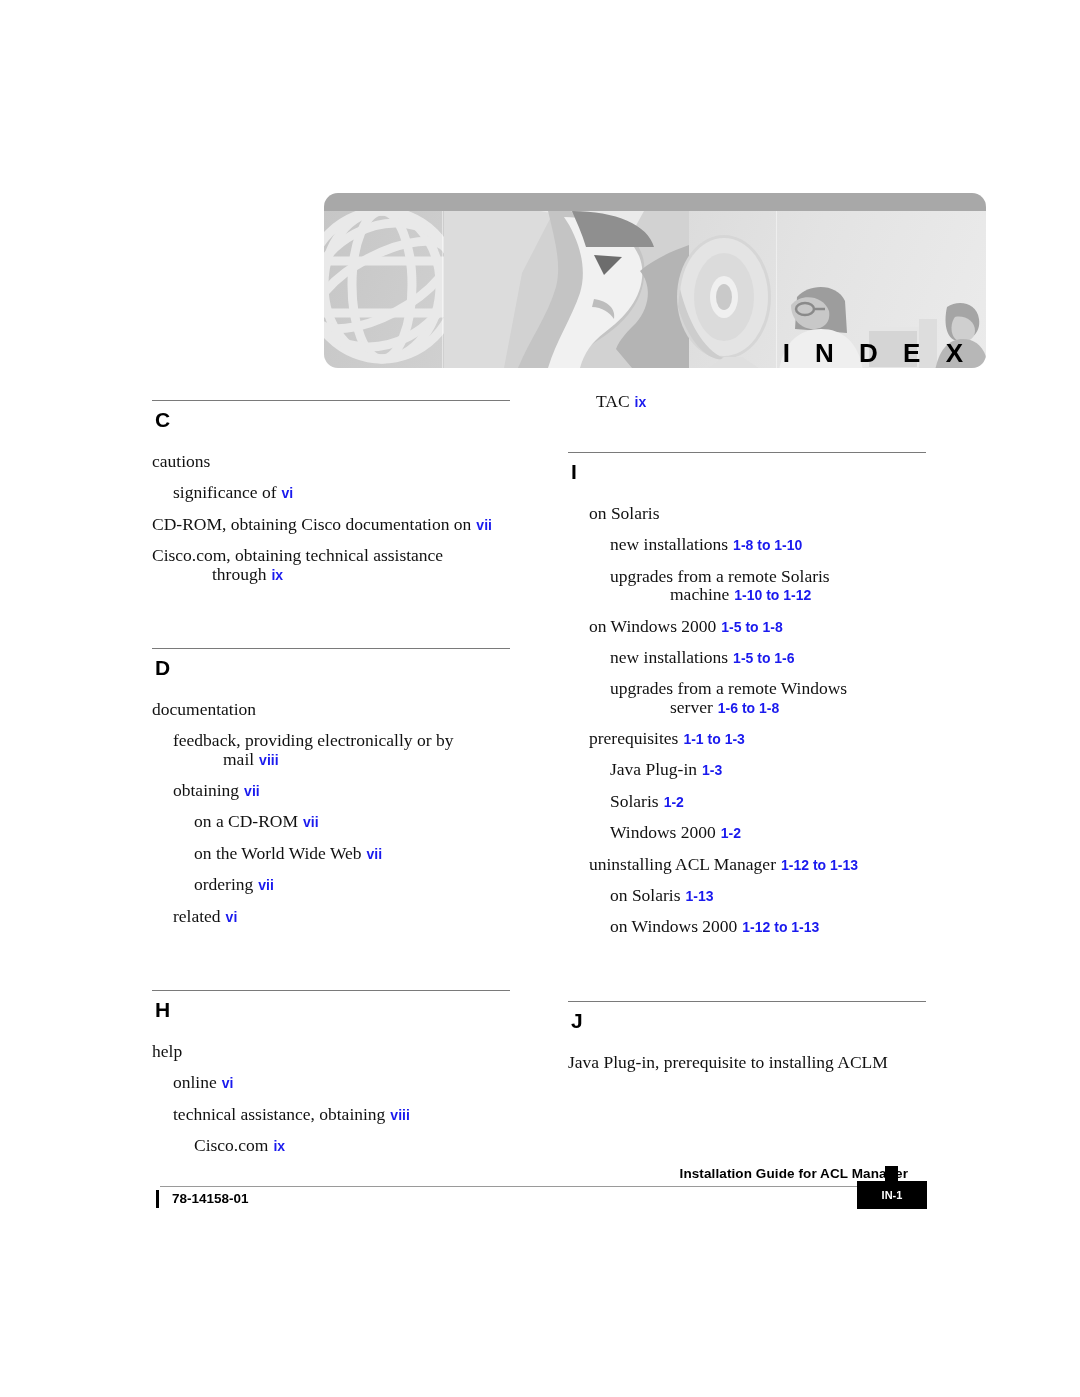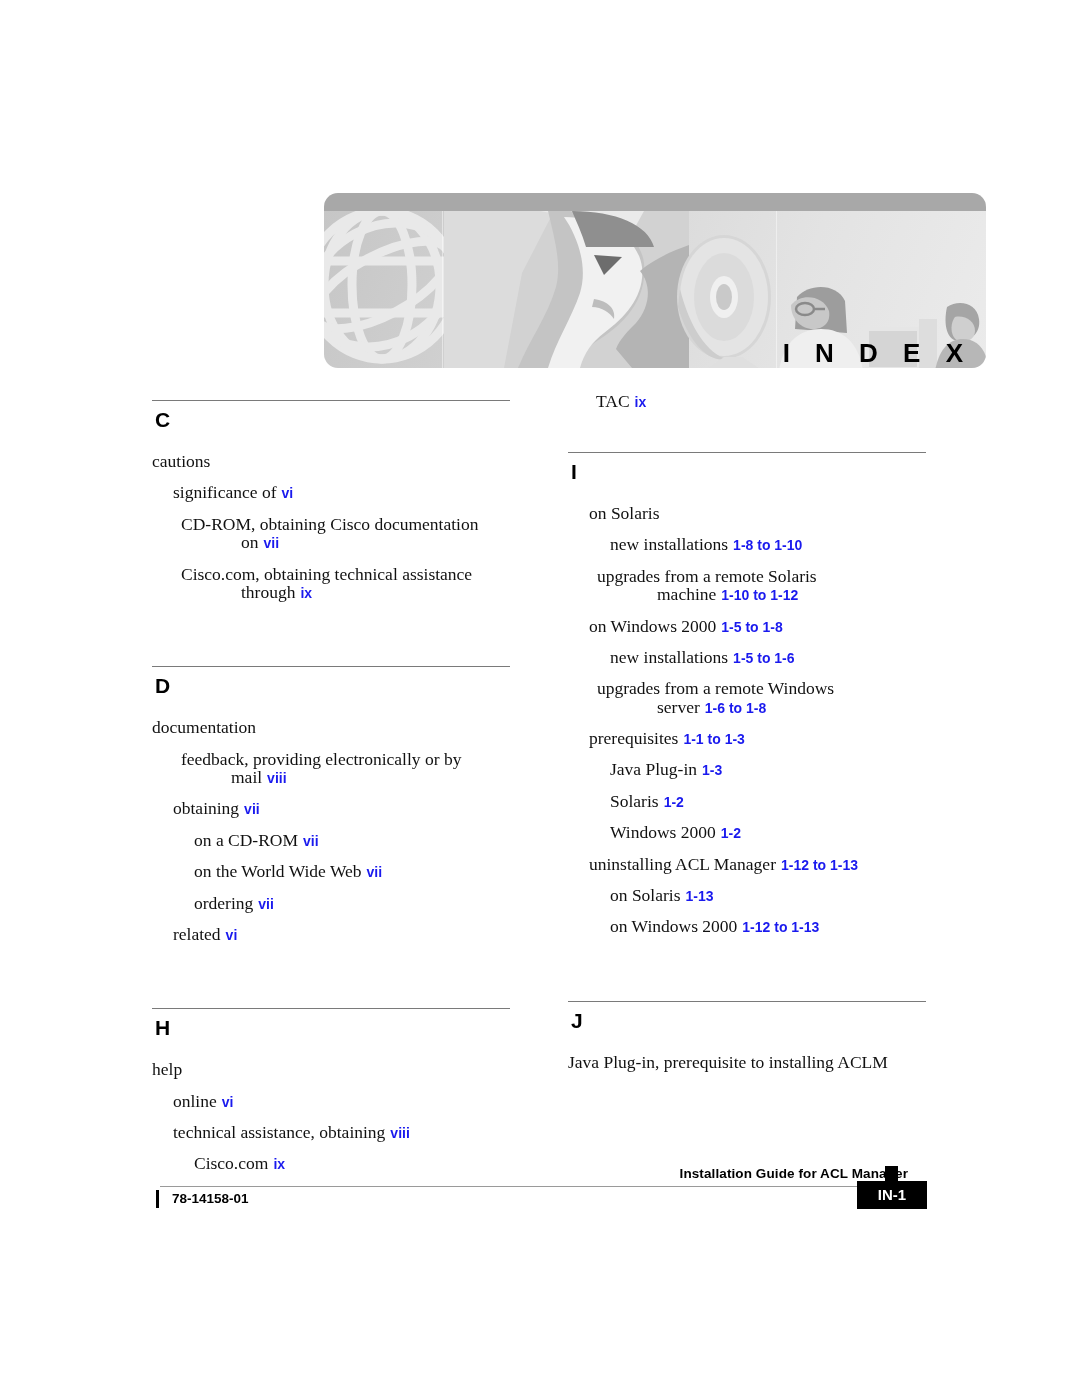--- a/index.html
+++ b/index.html
@@ -114,21 +114,21 @@
   .entry {
     font-size: 17.5px;
     line-height: 1.05;
     margin-bottom: 13px;
     color: #111111;
   }
   .entry.lvl0 { margin-left: 0px; }
   .entry.lvl1 { margin-left: 21px; }
   .entry.lvl2 { margin-left: 42px; }
   
-  .entry.wrap { padding-left: 60px; text-indent: -60px; margin-left: 29px; }
+  .entry.wrap { padding-left: 60px; text-indent: -60px; }
   .entry.wrap.lvl1 { padding-left: 50px; text-indent: -50px; }
 
   .pg {
     font-family: "Liberation Sans", "DejaVu Sans", sans-serif;
     font-weight: bold;
     font-size: 14px;
     color: #1a1aee;
     margin-left: 5px;
     white-space: nowrap;
   }
@@ -209,21 +209,21 @@
   #footer-pagenum {
     position: absolute;
     left: 857px;
     top: 15px;
     width: 70px;
     height: 28px;
     line-height: 28px;
     text-align: center;
     font-family: "Liberation Sans", "DejaVu Sans", sans-serif;
     font-weight: bold;
-    font-size: 15px;
+    font-size: 11px;
     color: #ffffff;
   }
 </style>
 </head>
 <body>
 
 <div id="banner">
   <div id="banner-topbar"></div>
   <div id="banner-body">
 

